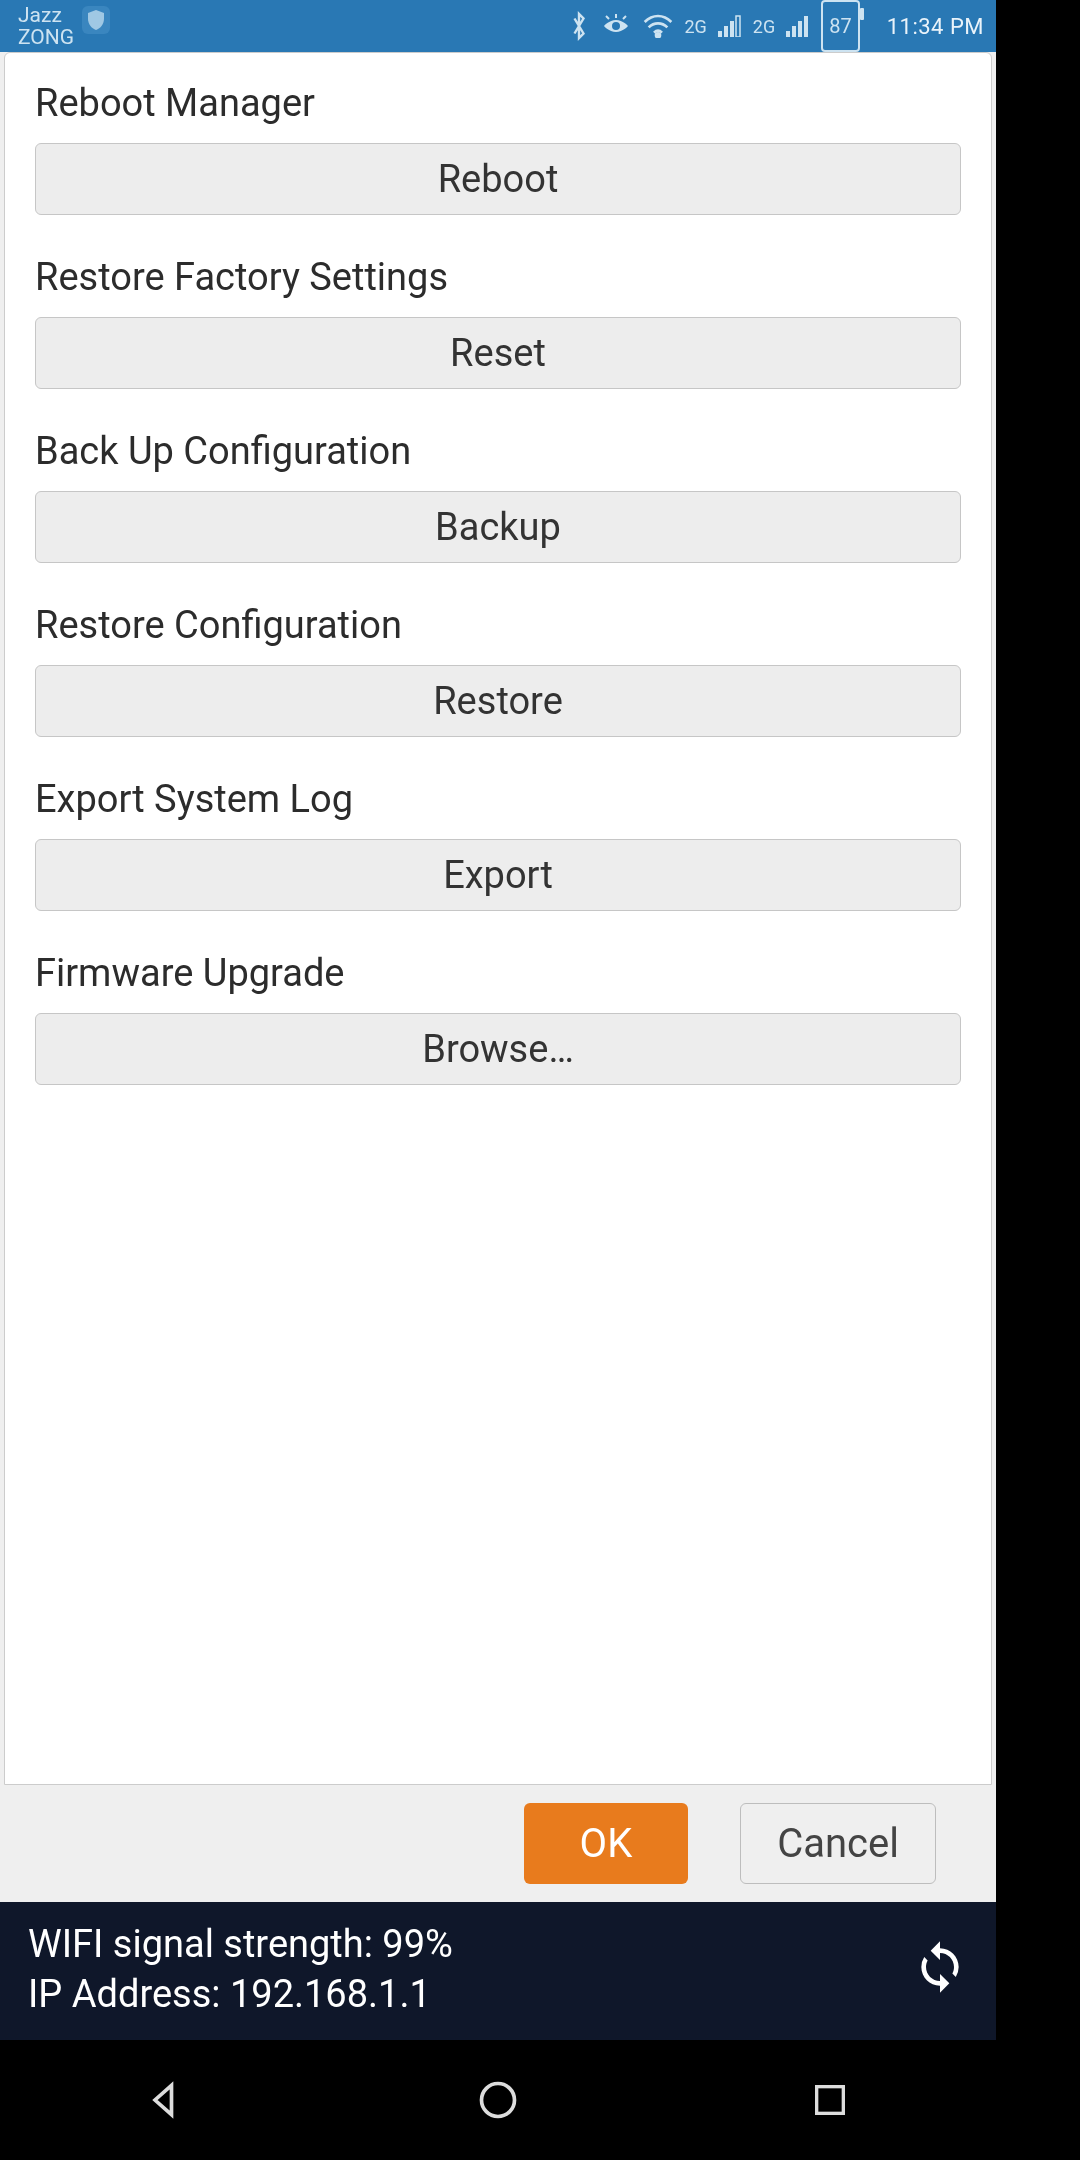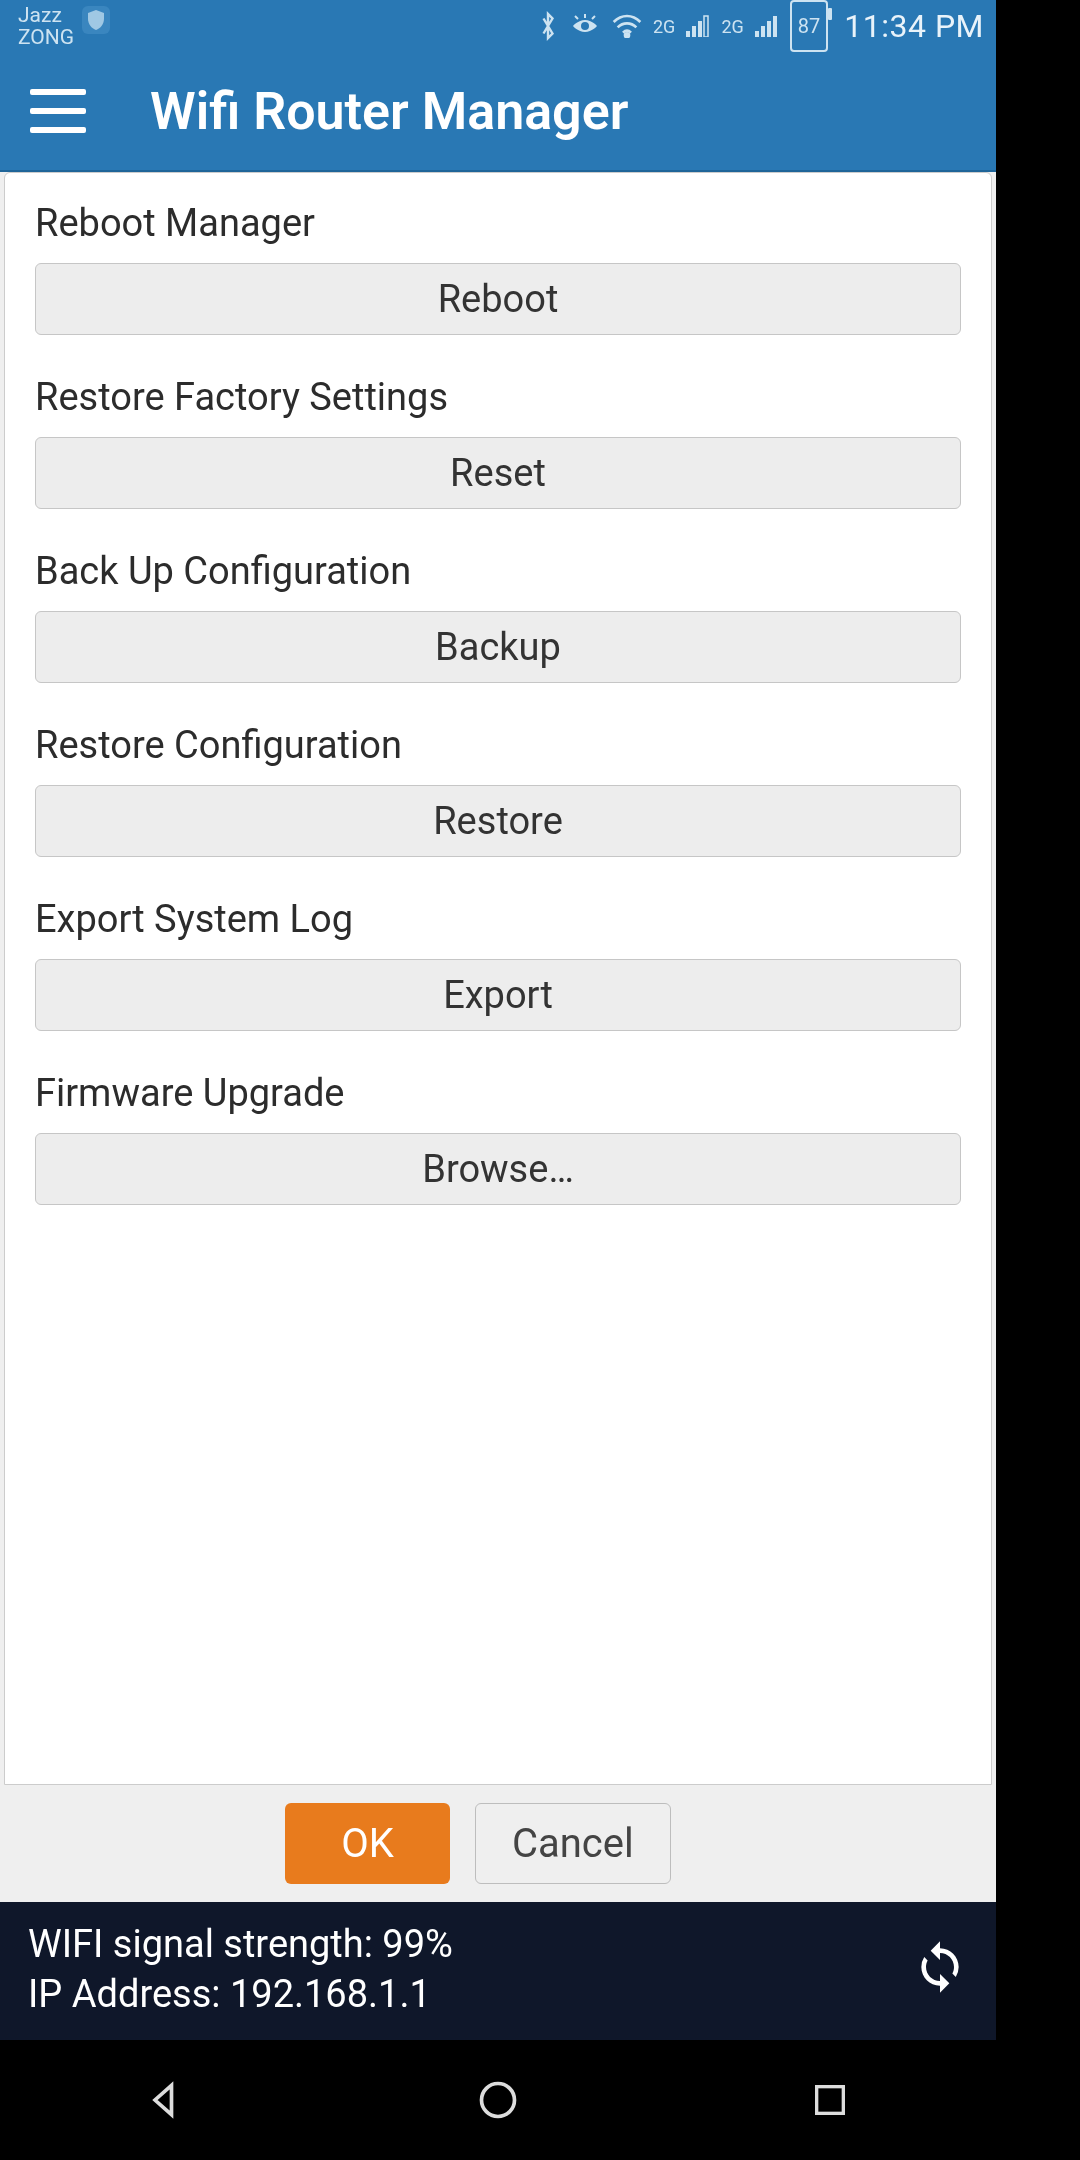--- a/index.html
+++ b/index.html
@@ -15,21 +15,21 @@
     align-items: center;
     padding: 0 12px 0 18px;
     font-size: 22px;
     font-weight: 400;
   }
   .statusbar .left { display:flex; align-items:flex-start; gap:8px; }
   .statusbar .carriers { display:flex; flex-direction:column; line-height:22px; font-size:21px; }
   .statusbar .shield { width:28px; height:28px; background:#3a86bf; border-radius:6px; display:flex; align-items:center; justify-content:center; margin-top:2px;}
   .statusbar .right { margin-left:auto; display:flex; align-items:center; gap:10px; }
   .ico { display:inline-flex; align-items:center; justify-content:center; }
-  .statusbar .time { font-size:32px; color:#e9f3fa; margin-left:6px; letter-spacing:0.5px; }
+  .statusbar .time { font-size:22px; color:#e9f3fa; margin-left:17px; letter-spacing:0.5px; }
   .battbox { border:2px solid #cde3f1; border-radius:4px; padding:12px 6px; font-size:20px; line-height:24px; position:relative;}
   .battbox::after { content:""; position:absolute; right:-6px; top:6px; width:4px; height:12px; background:#cde3f1; border-radius:1px;}
   .sigtxt { font-size:18px; }
 
   
   .appbar {
     height: 120px;
     background: #2978b4;
     border-bottom: 2px solid #1f6599;
     display:flex;
@@ -66,22 +66,22 @@
     cursor:pointer;
     display:flex;
     align-items:center;
     justify-content:center;
   }
 
   
   .button-row {
     background:#efefef;
     display:flex;
-    justify-content:center;
-    gap:25px;
+    justify-content:flex-end;
+    gap:52px;
     padding: 18px 60px 18px 20px;
   }
   .ok-btn {
     background:#e87b1d;
     color:#fff;
     border:none;
     border-radius:6px;
     font-size:40px;
     padding: 16px 56px;
     cursor:pointer;
@@ -166,28 +166,20 @@
       <span class="ico">
         <svg width="26" height="22" viewBox="0 0 26 22">
             <path fill="#cde3f1" d="M1 22 h4 v-6 h-4z M7 22 h4 v-11 h-4z M13 22 h4 v-16 h-4z M19 22 h4 v-21 h-4z"></path>
           </svg>
       </span>
       <span class="battbox"><span>87</span></span>
       <span class="time">11:34 PM</span>
     </div>
   </div>
 
-  <div class="appbar">
-    <div class="menu-icon">
-      <span></span>
-        <span></span>
-        <span></span>
-    </div>
-    <div class="title">Wifi Router Manager</div>
-  </div>
 
   <div class="content">
 
     <div class="card">
 
       <div class="group">
         <div class="group-label">Reboot Manager</div>
         <button class="action-btn">Reboot</button>
       </div>
 

